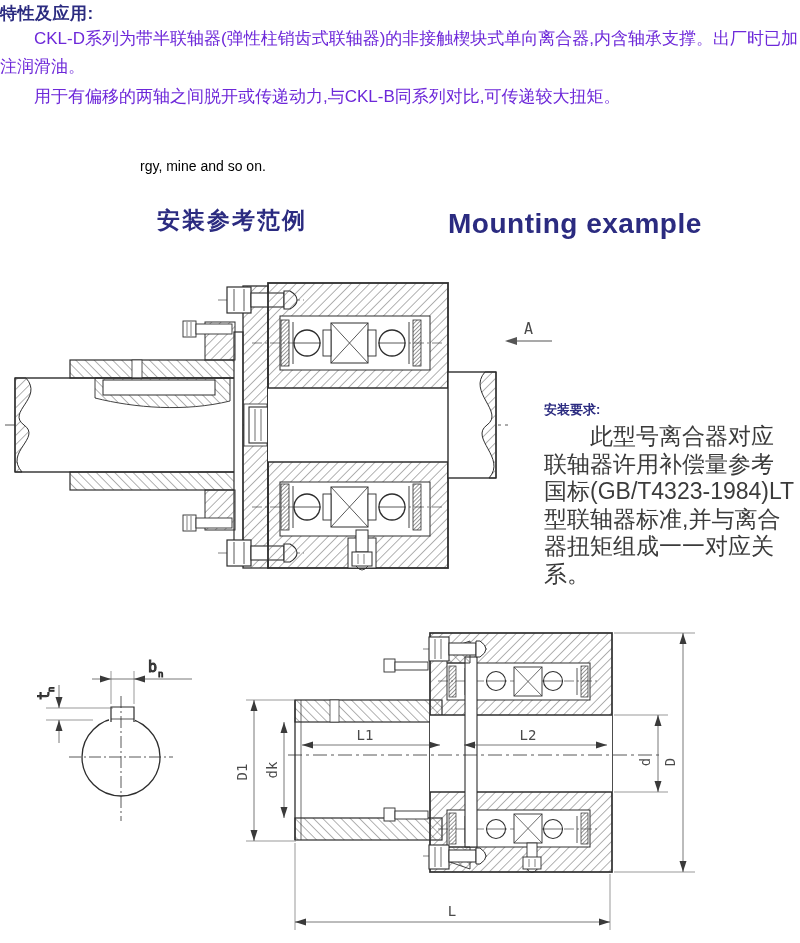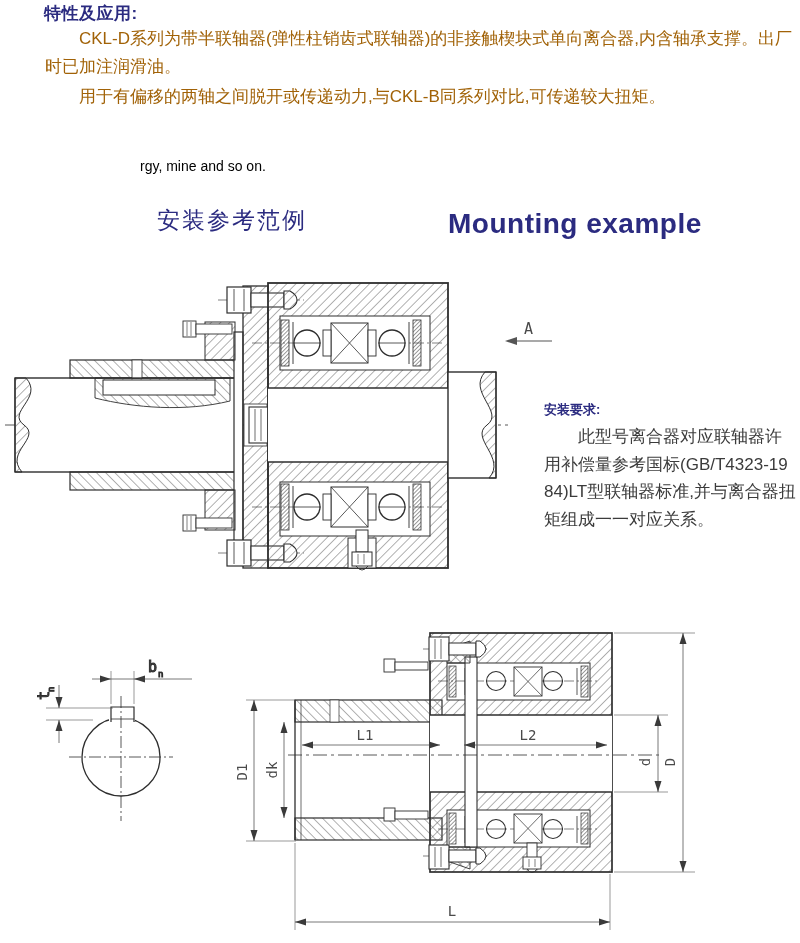--- a/index.html
+++ b/index.html
@@ -1,31 +1,31 @@
 <!DOCTYPE html>
 <html><head>
 <meta charset="utf-8">
 <style>
   html,body{margin:0;padding:0;background:#fff;}
   .page{position:relative;width:800px;height:943px;background:#ffffff;overflow:hidden;
         font-family:"Liberation Sans","DejaVu Sans",sans-serif;}
   
   .features{position:absolute;left:0;top:2px;width:800px;}
-  .features h1{margin:0;font-size:17px;font-weight:bold;color:#2b2b80;letter-spacing:.5px;padding-left:44px;}
-  .features p{margin:0;font-size:17px;line-height:28px;color:#a16207;text-indent:2em;padding-left:45px;}
+  .features h1{margin:0;font-size:17px;font-weight:bold;color:#2b2b80;letter-spacing:.5px;}
+  .features p{margin:0;font-size:17px;line-height:28px;color:#6d28d9;text-indent:2em;}
   .features p.p2{margin-top:2px;}
   .eng-frag{position:absolute;left:140px;top:158px;font-size:14px;color:#000000;}
-  .hd-zh{position:absolute;left:157px;top:205px;margin:0;font-size:23px;font-weight:normal;
+  .hd-zh{position:absolute;left:157px;top:205px;margin:0;font-size:23px;font-weight:bold;
          color:#2b2b80;letter-spacing:2px;}
   .hd-en{position:absolute;left:448px;top:208px;margin:0;font-size:28px;font-weight:bold;
          color:#2b2b80;letter-spacing:.5px;}
   
   .install{position:absolute;left:544px;top:401px;width:252px;}
   .install h3{margin:0 0 4px 0;font-size:13px;font-weight:bold;color:#2b2b80;}
-  .install p{margin:0;font-size:17px;line-height:27.5px;color:#3b3b3b;text-indent:2em;
+  .install p{margin:0;font-size:23px;line-height:27.5px;color:#3b3b3b;text-indent:2em;
              word-break:break-all;}
   
   .drw{position:absolute;}
   .drw-top{left:0;top:258px;}
   .drw-bottom{left:0;top:600px;}
   svg{display:block;}
   svg text{font-family:"DejaVu Sans Mono","Liberation Mono",monospace;fill:#4a4a4a;}
 </style>
 </head>
 <body>

